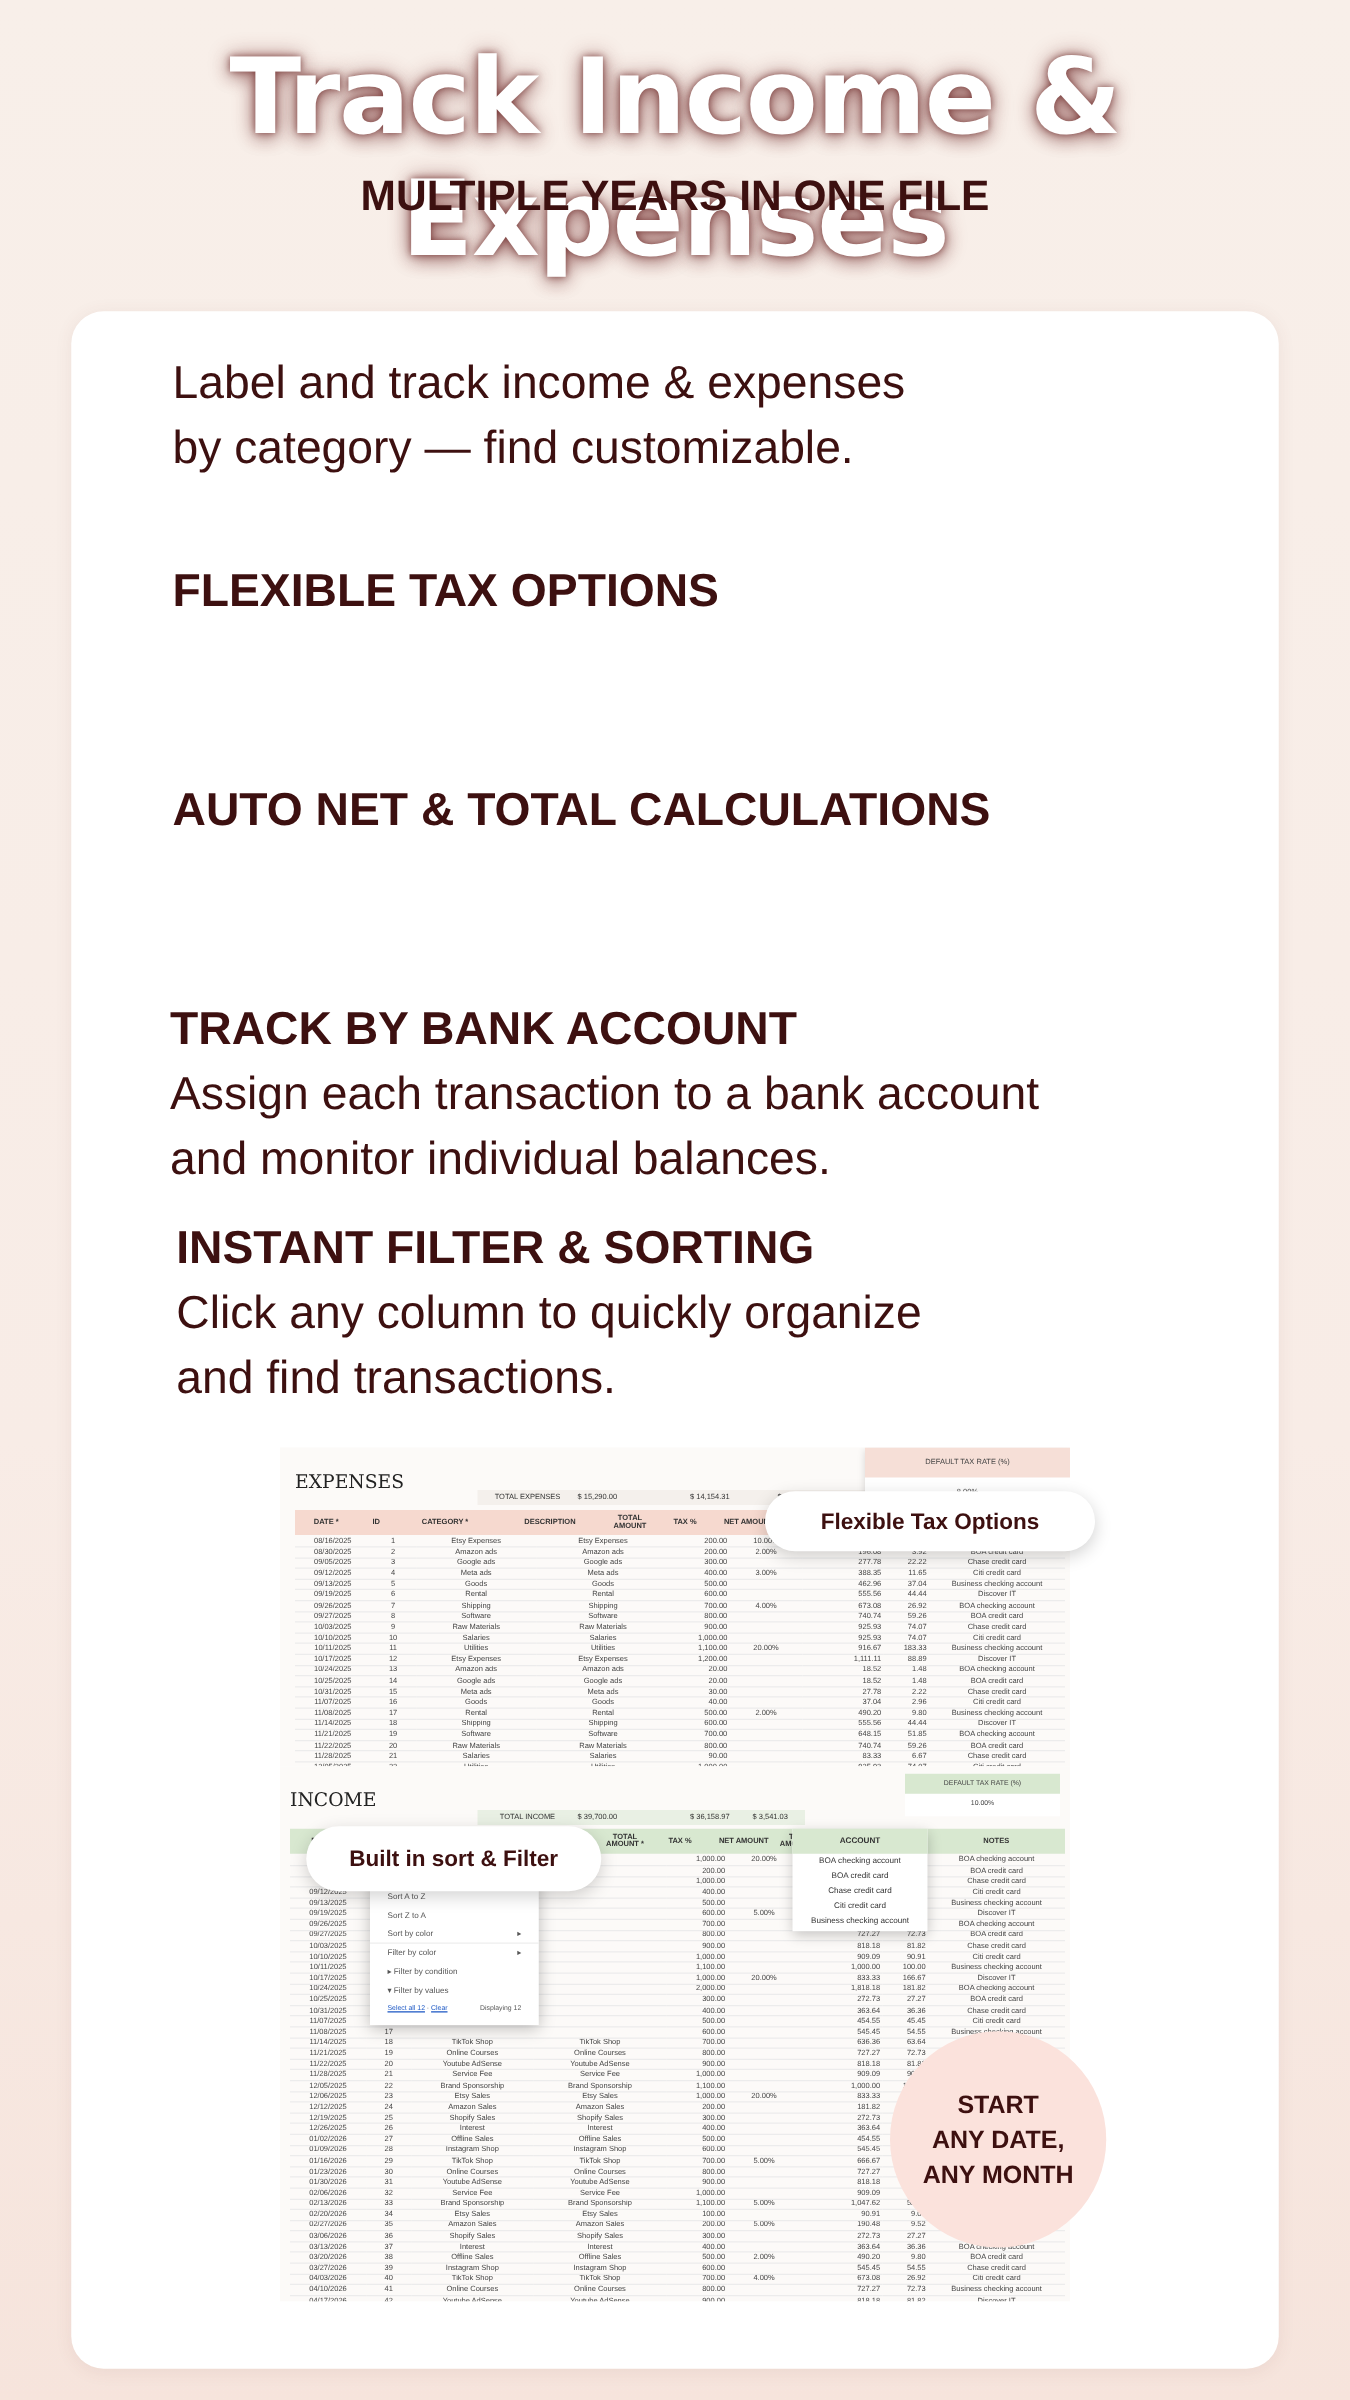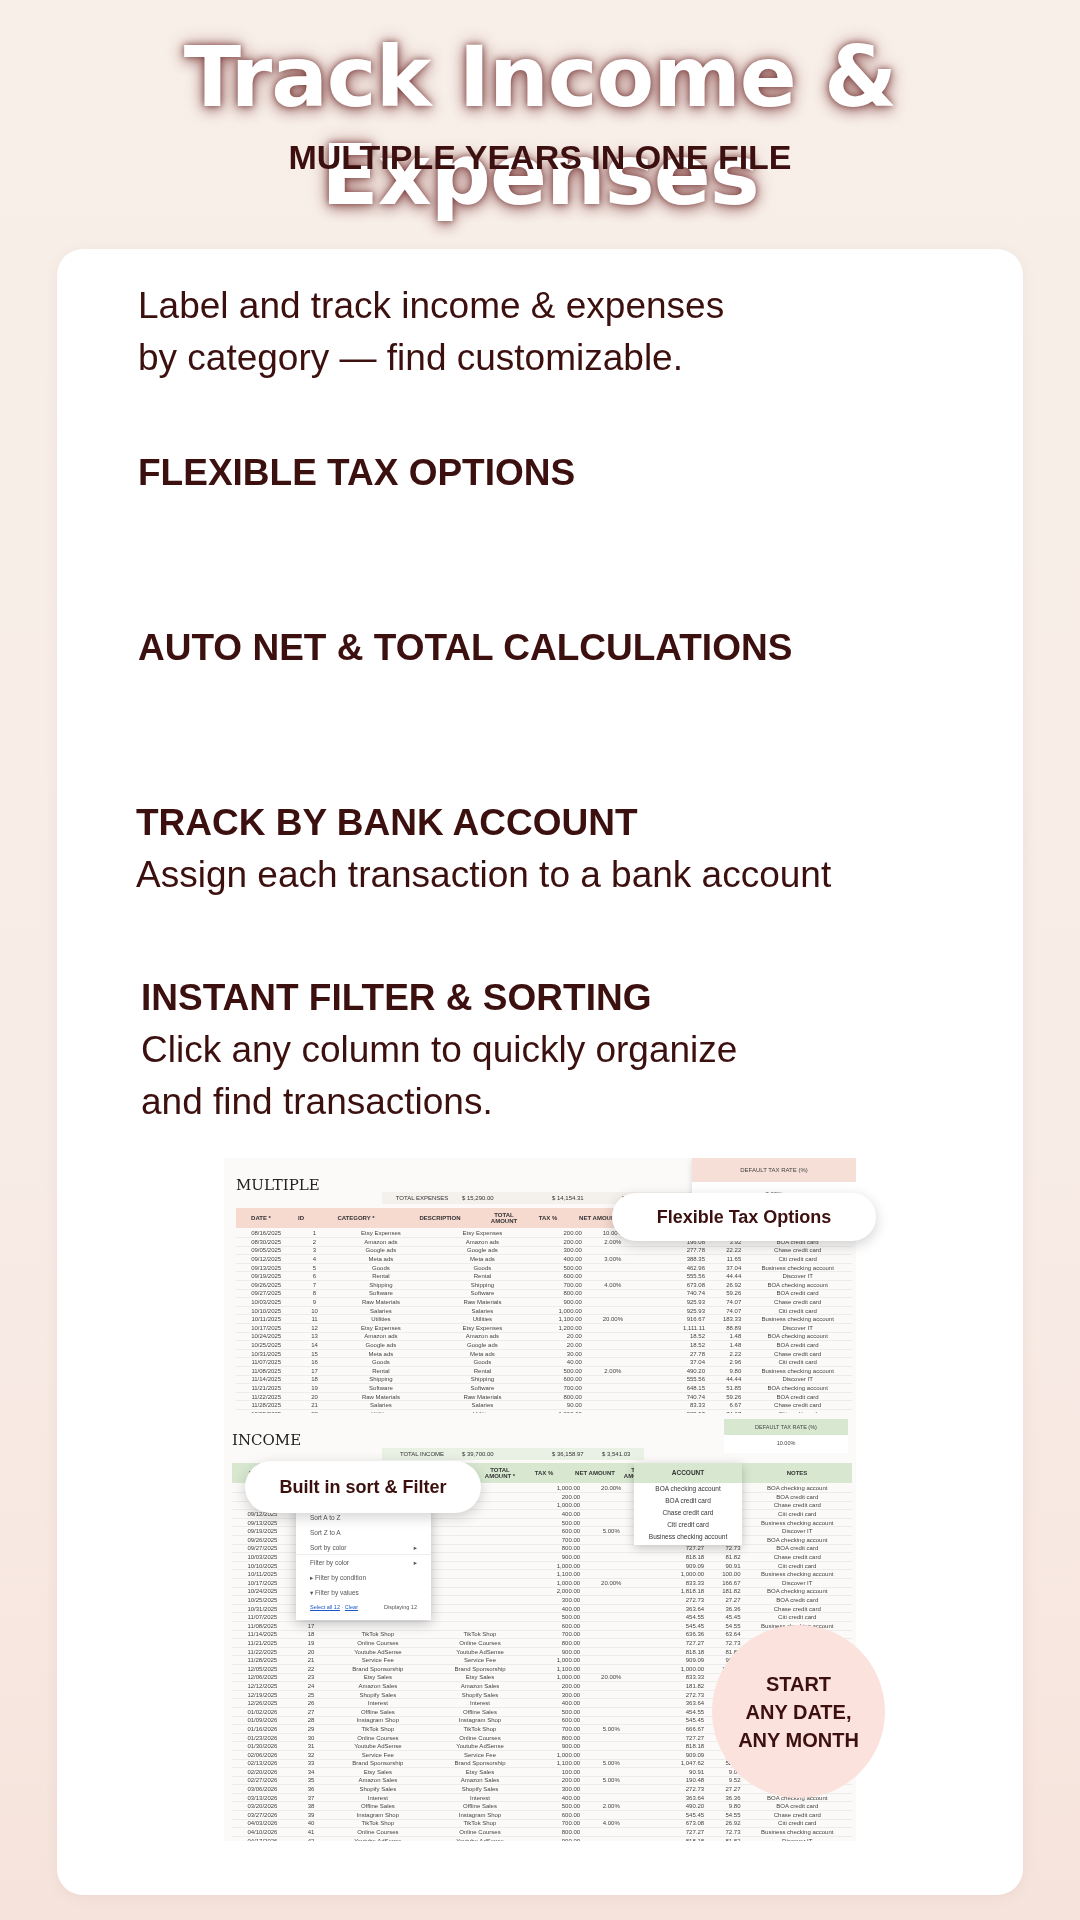--- a/index.html
+++ b/index.html
@@ -67,29 +67,29 @@
 </div>
 <div class="feature" style="top:451px">
   <h2>FLEXIBLE TAX OPTIONS</h2>
   <p><br></p>
 </div>
 <div class="feature" style="top:626px">
   <h2>AUTO NET &amp; TOTAL CALCULATIONS</h2>
 </div>
 <div class="feature" style="top:801px;left:136px">
   <h2>TRACK BY BANK ACCOUNT</h2>
-  <p><span>Assign each transaction to a bank account</span><br></p>
+  <p><span>Assign each transaction to a bank account</span><br><span>and monitor individual balances.</span></p>
 </div>
 <div class="feature" style="top:976px;left:141px">
   <h2>INSTANT FILTER &amp; SORTING</h2>
   <p><span>Click any column to quickly organize</span><br><span>and find transactions.</span></p>
 </div>
 
 <div class="sheet" style="left:224px;top:1158px;width:632px;height:255px;">
-  <div class="sheet-title" style="left:12px;top:18px;">MULTIPLE</div>
+  <div class="sheet-title" style="left:12px;top:18px;">EXPENSES</div>
   <div class="totals" style="left:158px;top:34px;width:330px;height:12px;background:#f4f0ec;">
     <span style="width:80px;text-align:center;">TOTAL EXPENSES</span>
     <span style="width:90px;">$ 15,290.00</span>
     <span style="width:70px;">$ 14,154.31</span>
     <span>$ 1,1</span>
   </div>
   <div style="position:absolute;left:468px;top:0;width:164px;height:50px;background:#fff;box-shadow:0 2px 6px rgba(0,0,0,.15);">
     <div style="background:#f6dfd7;height:24px;line-height:24px;text-align:center;font-size:6px;color:#444;">DEFAULT TAX RATE (%)</div>
     <div style="height:24px;line-height:24px;text-align:center;font-size:6px;color:#444;">8.00%</div>
   </div>

